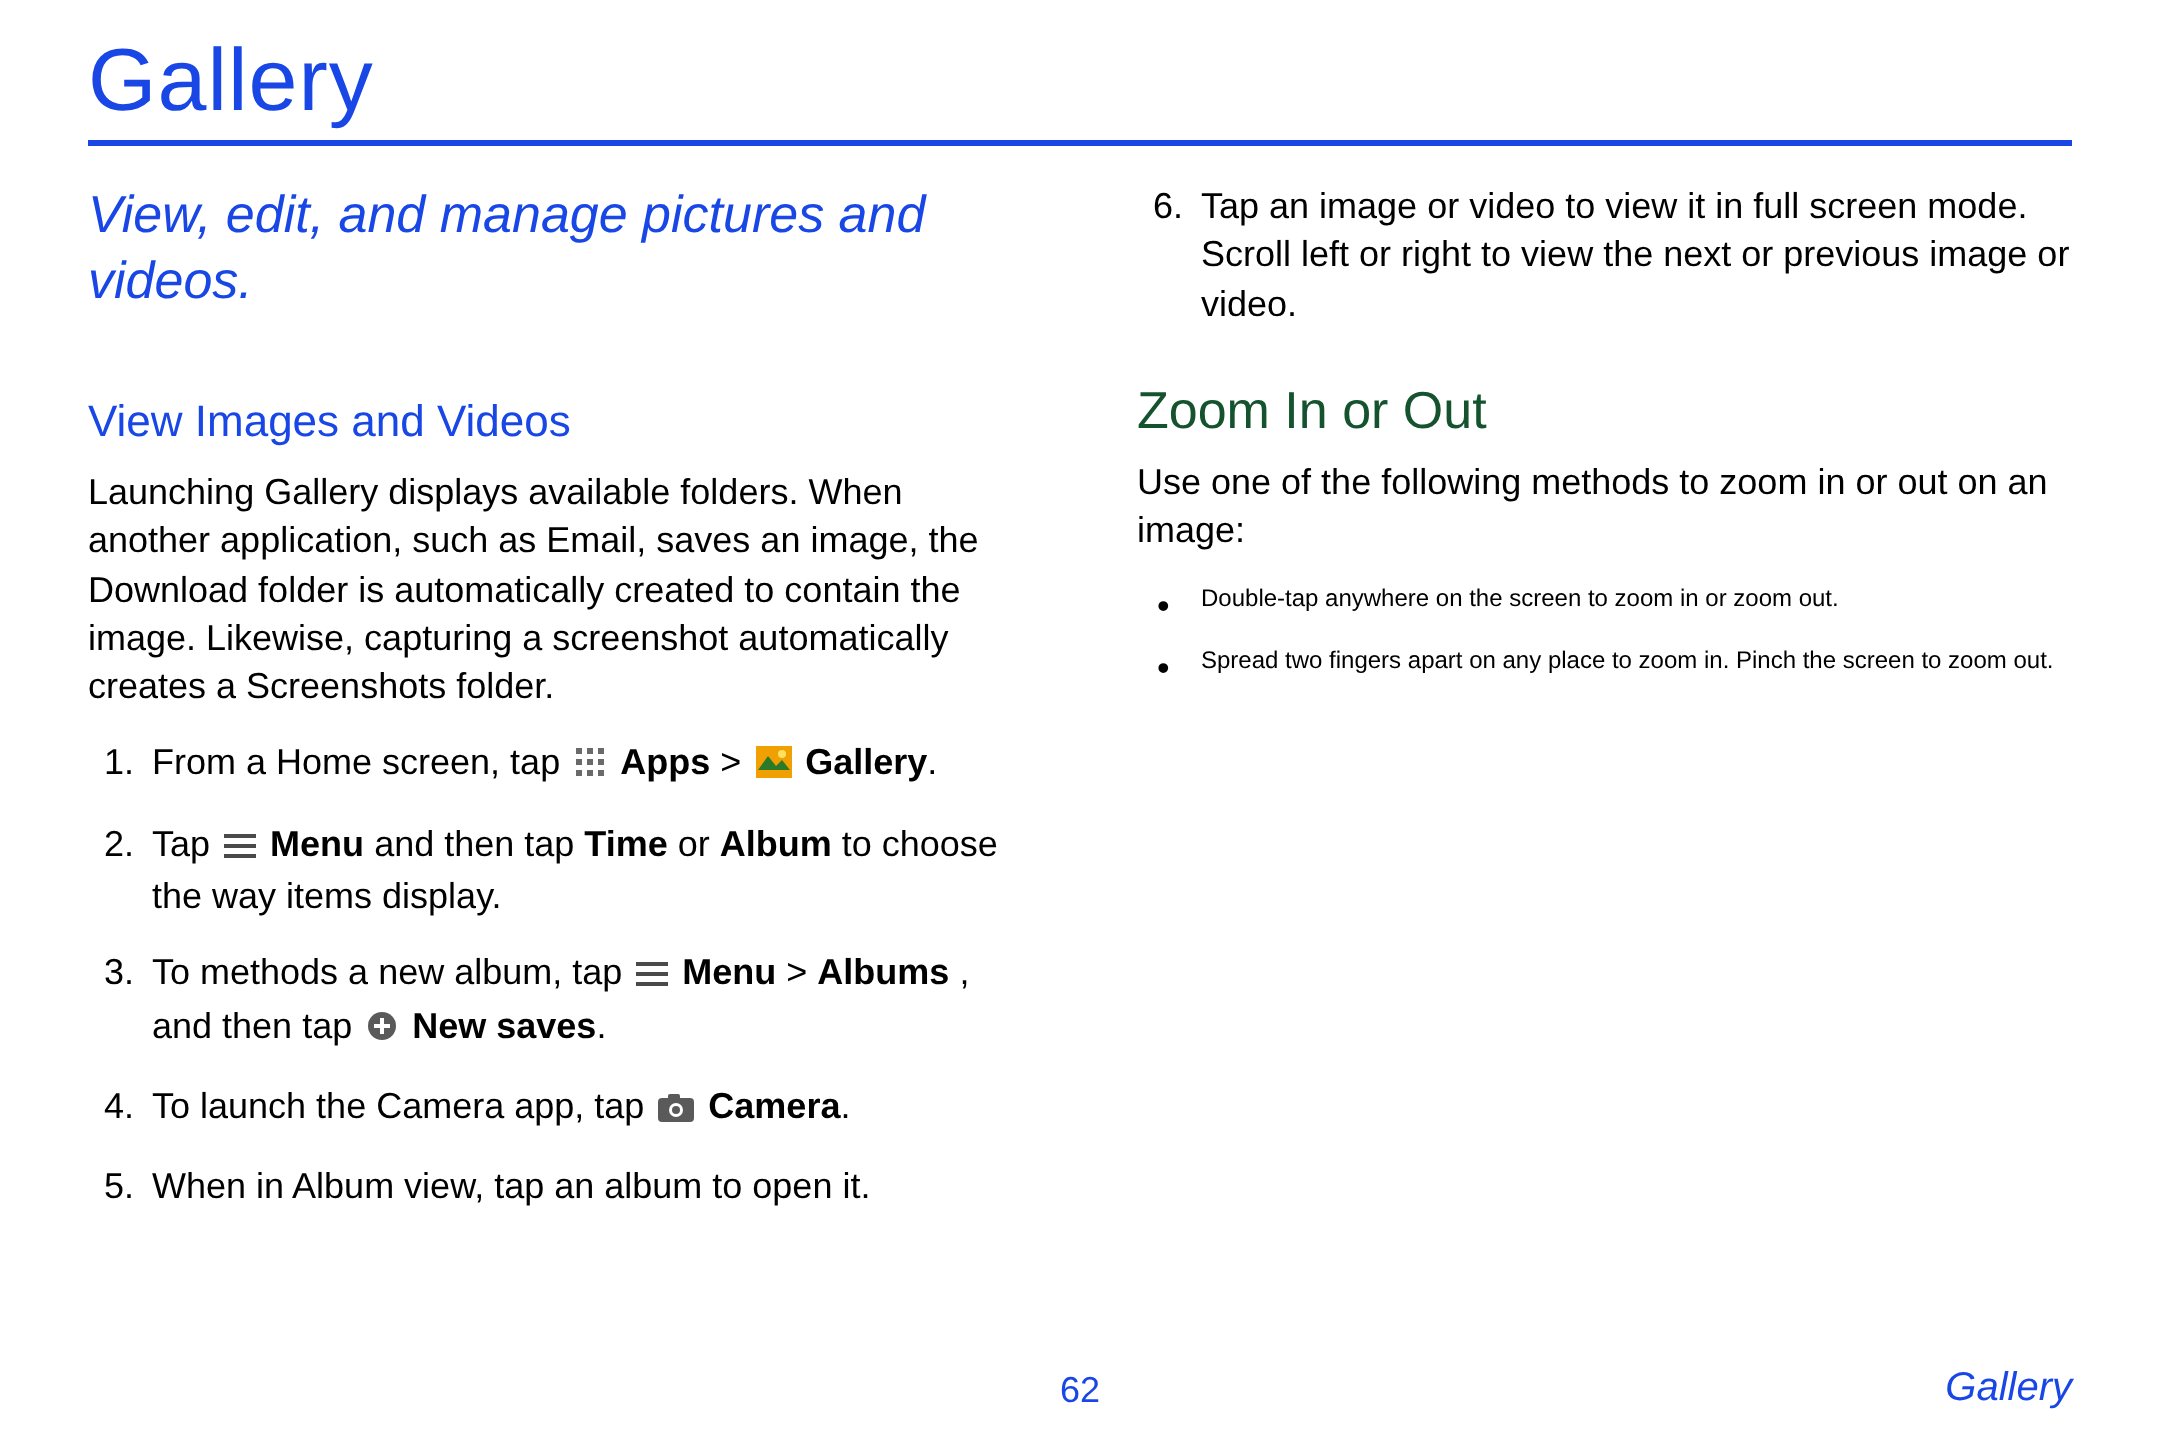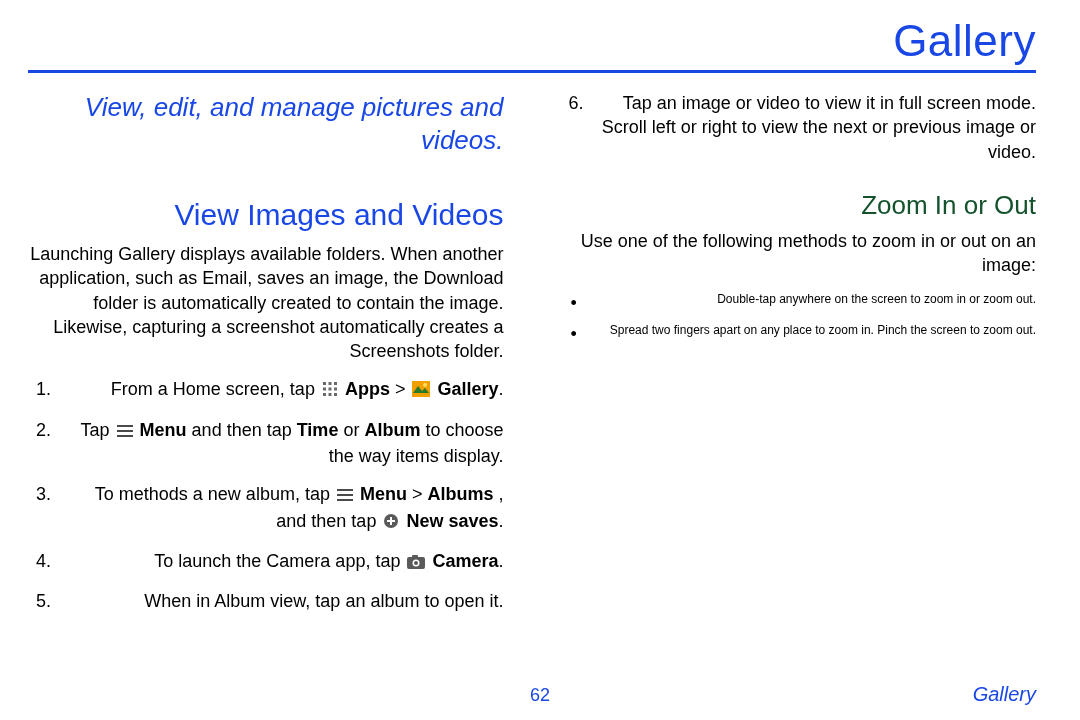--- a/index.html
+++ b/index.html
@@ -1,31 +1,31 @@
 <!DOCTYPE html>
 <html><head>
 <meta charset="utf-8">
 <style>
   * { box-sizing: border-box; margin: 0; padding: 0; }
   html, body { width: 1080px; height: 720px; background: #fff; font-family: Helvetica, Arial, sans-serif; }
   .page {
-    width: 1080px; height: 720px; padding: 16px 44px 12px 28px; position: relative; text-align: right;
+    width: 1080px; height: 720px; padding: 16px 44px 12px 44px; position: relative;
   }
   .title {
     color: #1847e6; font-size: 44px; font-weight: 400; letter-spacing: .5px;
     margin-bottom: 4px;
   }
   .hr { height: 3px; background: #1847e6; width: 100%; margin-bottom: 18px; }
   .cols { display: flex; gap: 57px; }
   .col { width: 480px; }
   .subtitle {
     color: #1847e6; font-style: italic; font-size: 26px; line-height: 1.25;
     margin-bottom: 42px; font-weight: 400;
   }
-  .h2 { color: #1847e6; font-size: 30px; font-weight: 400; margin-bottom: 10px; }
+  .h2 { color: #1847e6; font-size: 22px; font-weight: 400; margin-bottom: 10px; }
   .h3 { color: #14532d; font-size: 26px; font-weight: 400; margin-bottom: 8px; margin-top: 26px; }
   .body { color: #000; font-size: 18px; line-height: 1.35; margin-bottom: 14px; }
   ol.steps { list-style: decimal; padding-left: 28px; }
   ol.steps li { color:#000; font-size:18px; line-height:1.35; margin-bottom:14px; padding-left:4px;}
   ul.bul { list-style: none; padding-left: 10px; }
   ul.bul li { position:relative; color:#000; font-size:12px; line-height:1.35; margin-bottom:14px; padding-left:22px;}
   ul.bul li::before { content:"•"; position:absolute; left:0; top:0; font-size:18px;}
   b { font-weight: 700; }
   .icon { display:inline-block; vertical-align:-2px; margin:0 2px; }
   .footer {

